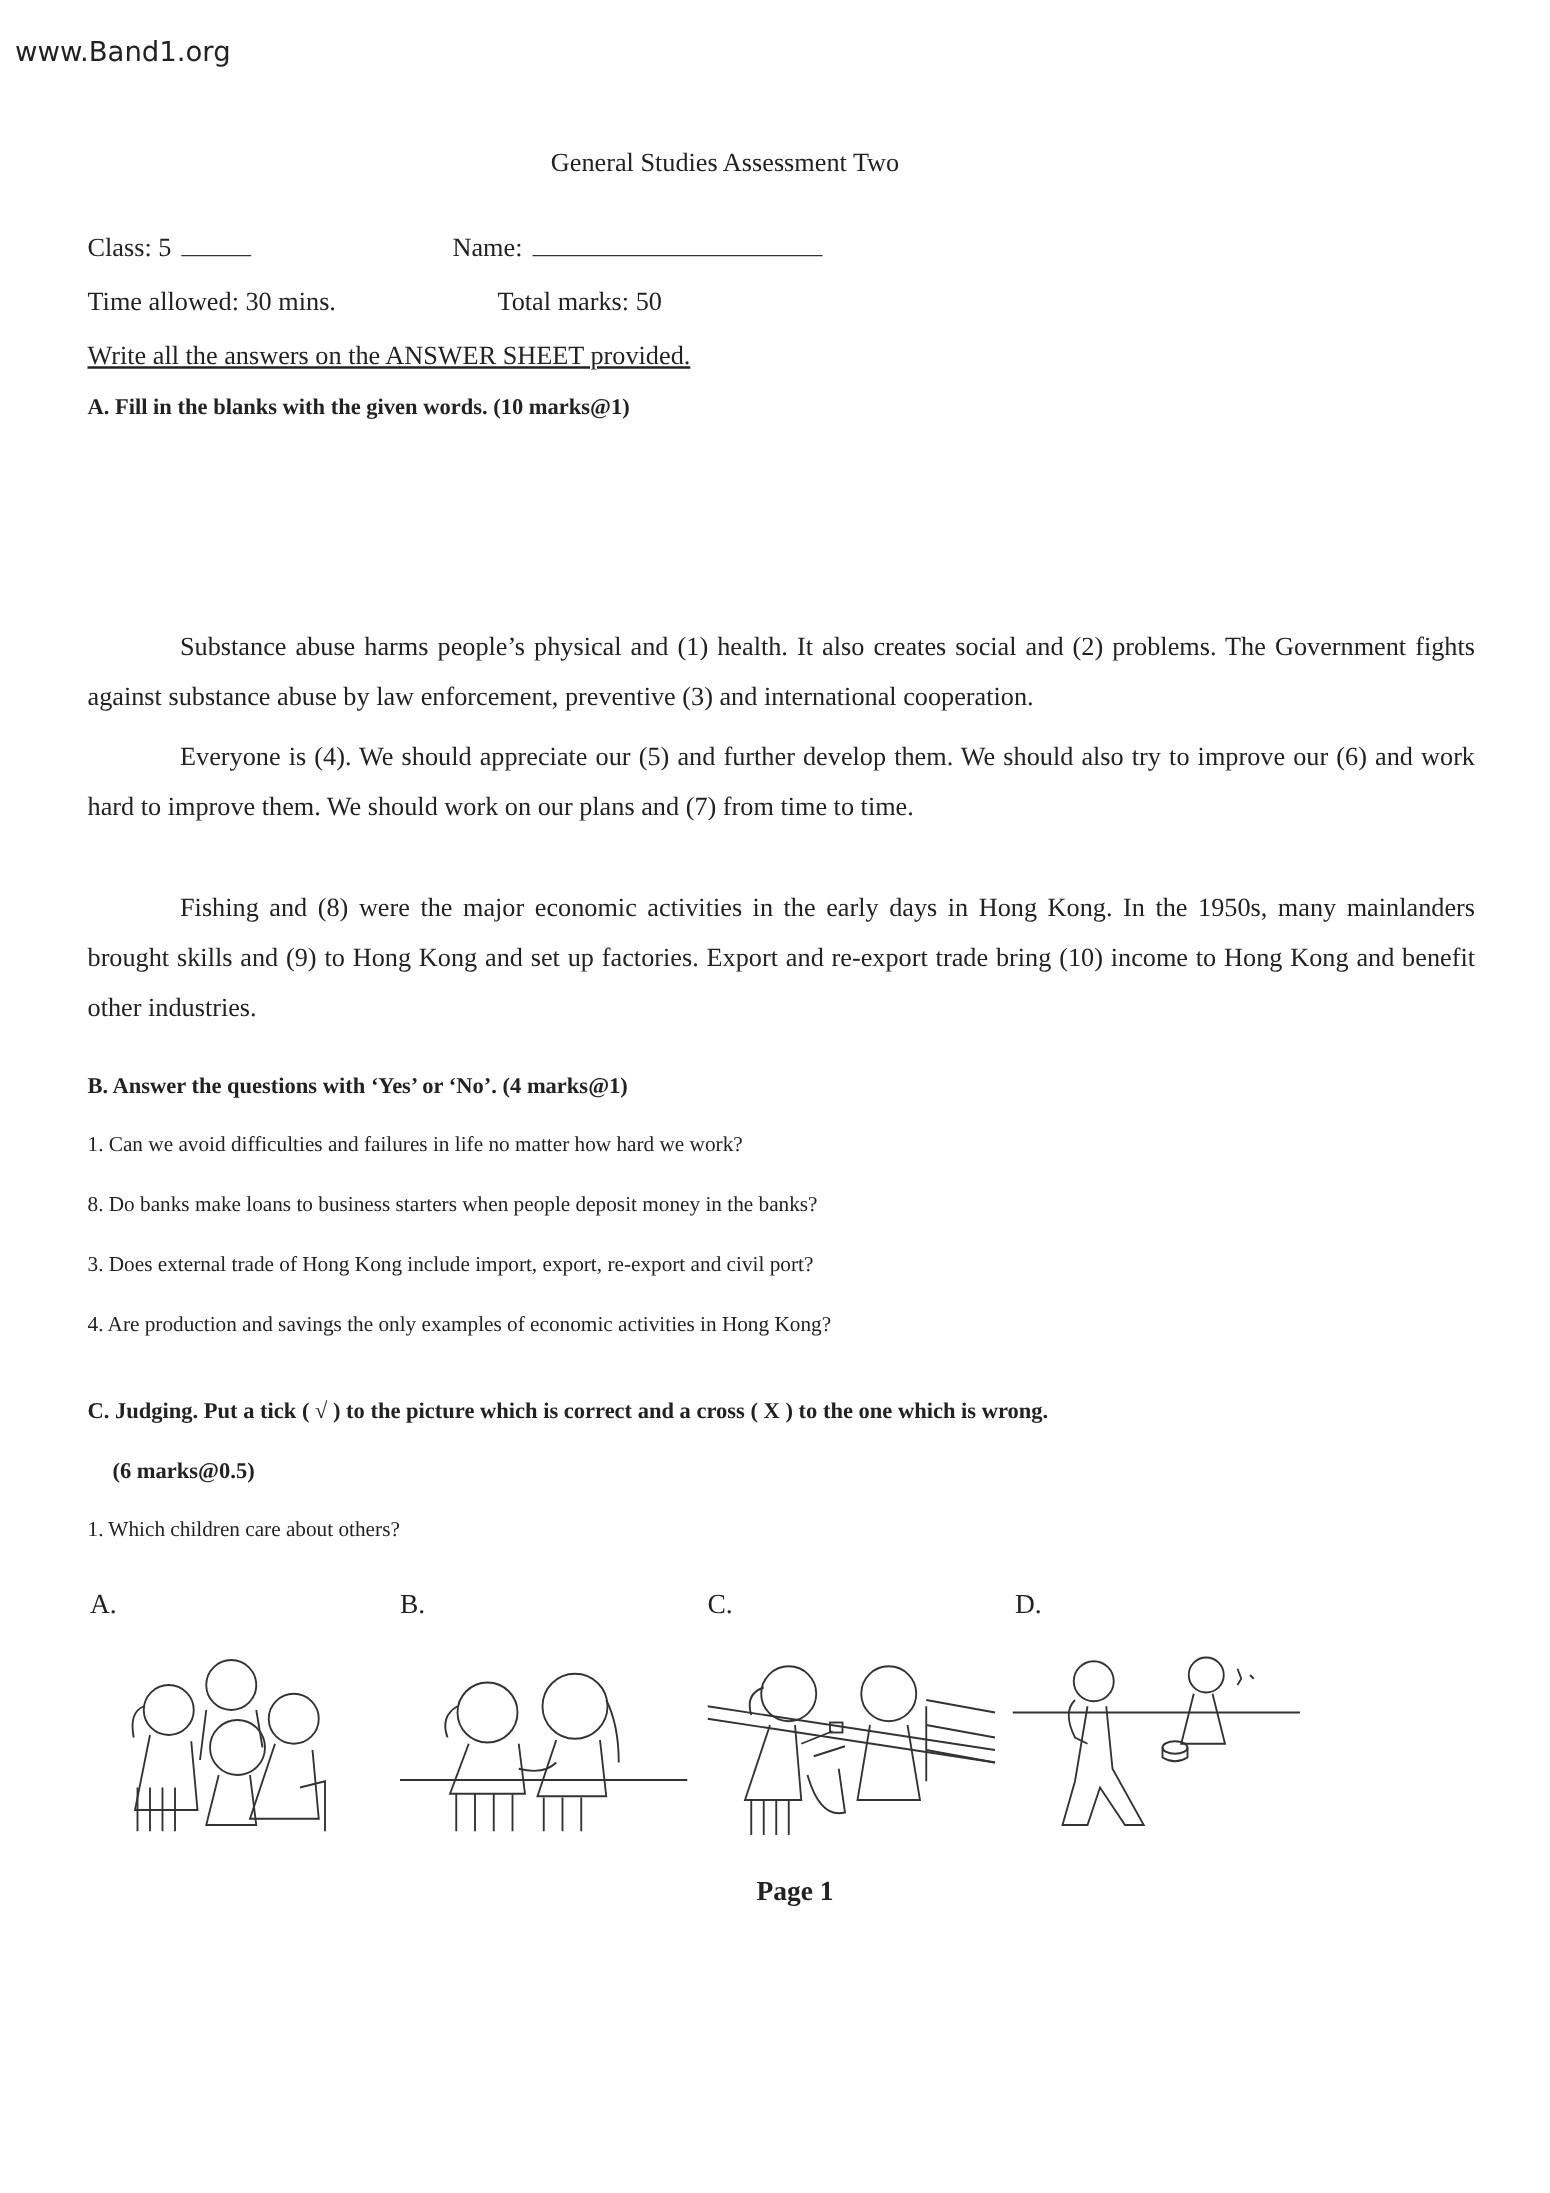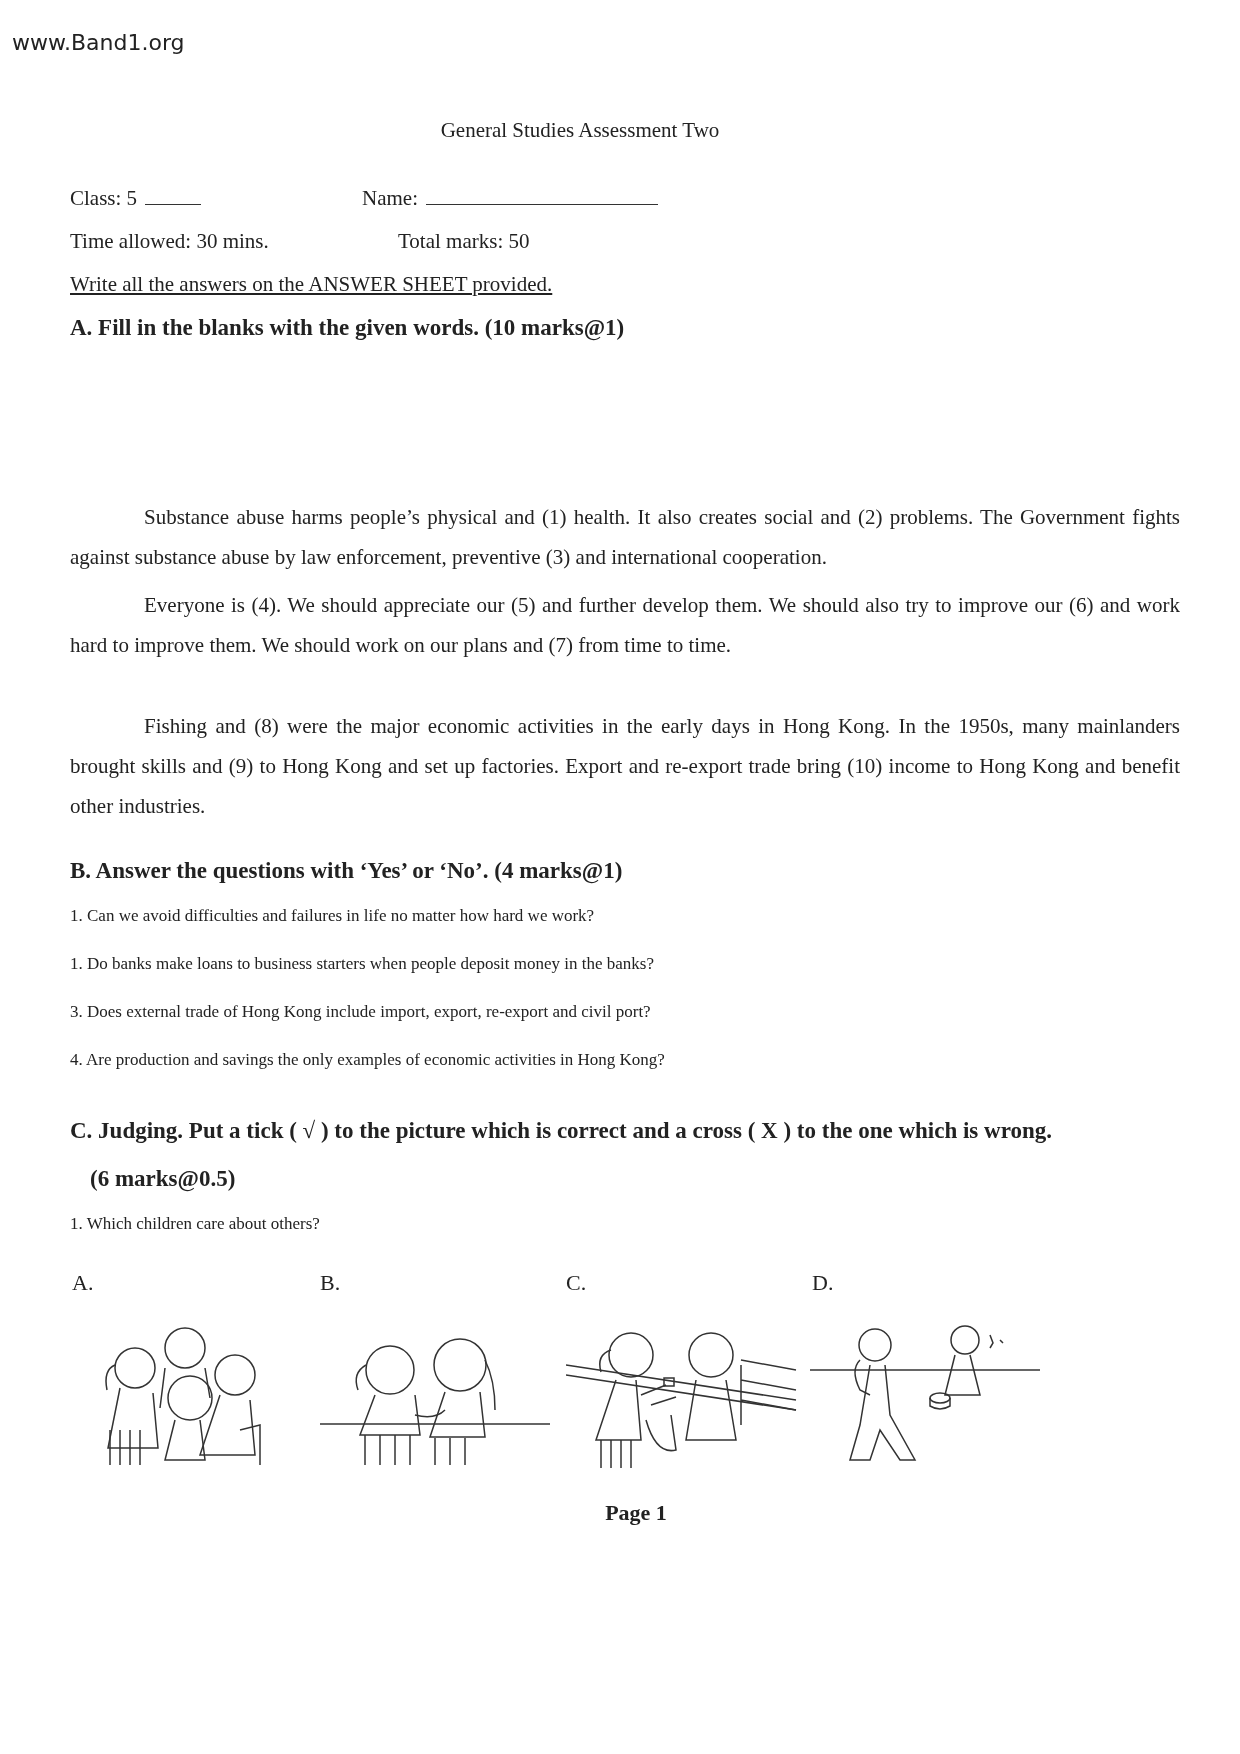--- a/index.html
+++ b/index.html
@@ -5,21 +5,21 @@
   html, body { margin: 0; padding: 0; background: #ffffff; }
   body { width: 1240px; height: 1754px; position: relative; overflow: hidden;
          font-family: "Liberation Serif", "DejaVu Serif", serif; color: #222; }
   .abs { position: absolute; }
   .watermark { left: 12px; top: 30px; font-family: "DejaVu Sans", "Liberation Sans", sans-serif;
                font-size: 22px; color: #222; }
   .title { left: 0; width: 1160px; top: 118px; text-align: center; font-size: 21px; }
   .meta { font-size: 21px; }
   .blank { display: inline-block; border-bottom: 1px solid #333; vertical-align: baseline; height: 0; margin-left: 8px; }
   .underline { text-decoration: underline; }
-  .heading { font-weight: bold; font-size: 23px; }
+  .heading { font-weight: bold; font-size: 18px; }
   table.words { position: absolute; left: 60px; top: 402px; width: 1124px; border-collapse: collapse; }
   table.words td { border: 1.5px solid #333; height: 47px; text-align: center; font-size: 21px; width: 14.28%; }
   .para { left: 70px; width: 1110px; font-size: 21px; line-height: 40px; text-align: justify; }
   .para .indent { display: inline-block; width: 74px; }
   .q { left: 70px; font-size: 17px; }
   .opt { font-size: 22px; }
   .pic { position: absolute; }
   .pic svg { width: 100%; height: 100%; }
   .pagefoot { left: 0; width: 1220px; top: 1500px; text-align: center; font-weight: bold; font-size: 22px; margin-left: 26px; }
 </style>
@@ -45,21 +45,21 @@
   <tbody>
 </tbody>
   </table>
 
 <div class="abs para" style="top:497px;"><span class="indent"></span><span>Substance abuse harms people’s physical and (1) health. It also creates social and (2) problems. The Government fights against substance abuse by law enforcement, preventive (3) and international cooperation.</span></div>
 <div class="abs para" style="top:585px;"><span class="indent"></span><span>Everyone is (4). We should appreciate our (5) and further develop them. We should also try to improve our (6) and work hard to improve them. We should work on our plans and (7) from time to time.</span></div>
 <div class="abs para" style="top:706px;"><span class="indent"></span><span>Fishing and (8) were the major economic activities in the early days in Hong Kong. In the 1950s, many mainlanders brought skills and (9) to Hong Kong and set up factories. Export and re-export trade bring (10) income to Hong Kong and benefit other industries.</span></div>
 
 <div class="abs heading" style="left:70px; top:858px;">B. Answer the questions with ‘Yes’ or ‘No’. (4 marks@1)</div>
 <div class="abs q" style="top:906px;">1. Can   we avoid difficulties and failures in life no matter how hard we work?</div>
-<div class="abs q" style="top:954px;">1. Do banks make loans to business starters when people deposit money in the banks?</div>
+<div class="abs q" style="top:954px;">8. Do banks make loans to business starters when people deposit money in the banks?</div>
 <div class="abs q" style="top:1002px;">3. Does external trade of Hong Kong include import, export, re-export and civil port?</div>
 <div class="abs q" style="top:1050px;">4. Are production and savings the only examples of economic activities in Hong Kong?</div>
 
 <div class="abs heading" style="left:70px; top:1118px;">C. Judging. Put a tick ( √ ) to the picture which is correct and a cross ( X ) to the one which is wrong.</div>
 <div class="abs heading" style="left:90px; top:1166px;">(6 marks@0.5)</div>
 <div class="abs q" style="top:1214px;">1. Which children care about others?</div>
 
 <div class="abs opt" style="left:72px; top:1270px;">A.</div>
 <div class="abs opt" style="left:320px; top:1270px;">B.</div>
 <div class="abs opt" style="left:566px; top:1270px;">C.</div>

